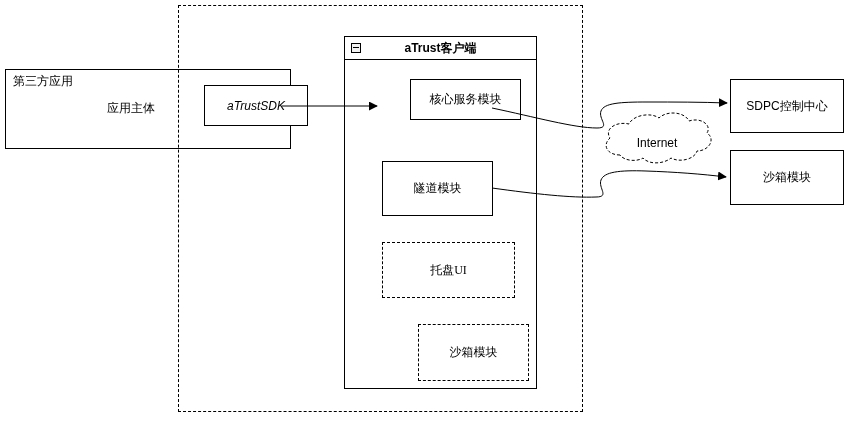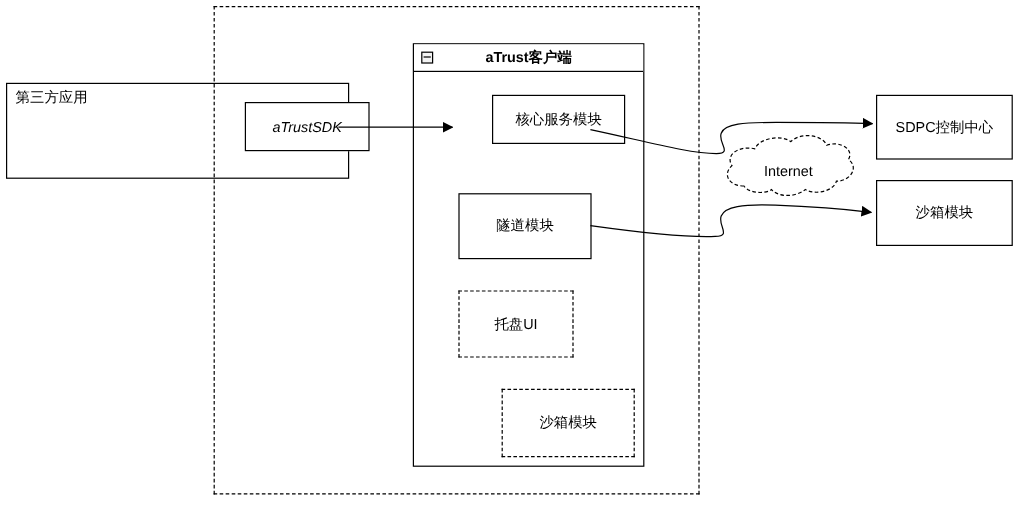--- a/index.html
+++ b/index.html
@@ -25,38 +25,39 @@
 </style>
 </head>
 <body>
 
 <div class="canvas">
 
   <div class="boundary" style="left:178px;top:5px;width:405px;height:407px;"></div>
 
   <div class="group" style="left:5px;top:69px;width:286px;height:80px;padding-left:19px;">
     <div class="group-title">第三方应用</div>
+    <div class="free-label" style="left:70px;top:30px;width:110px;text-align:center;">应用主体</div>
   </div>
 
   <div class="node solid" style="left:204px;top:85px;width:104px;height:41px;font-style:italic;">
     <span>aTrustSDK</span>
   </div>
 
   <div class="window" style="left:344px;top:36px;width:193px;height:353px;">
     <div class="titlebar">
       <span class="win-icon"></span>
       <span>aTrust客户端</span>
     </div>
     <div class="node solid" style="left:37px;top:42px;width:111px;height:41px;margin-left:28px;">
       <span>核心服务模块</span>
     </div>
     <div class="node solid" style="left:37px;top:124px;width:111px;height:55px;">
       <span>隧道模块</span>
     </div>
-    <div class="node dashed" style="left:37px;top:205px;width:96px;height:56px;">
+    <div class="node dashed" style="left:37px;top:205px;width:133px;height:56px;font-family:Liberation Serif, serif;">
       <span>托盘UI</span>
     </div>
     <div class="node dashed" style="left:37px;top:287px;width:111px;height:57px;margin-left:36px;">
       <span>沙箱模块</span>
     </div>
   </div>
 
   <div class="node solid" style="left:730px;top:79px;width:114px;height:54px;">
     <span>SDPC控制中心</span>
   </div>

